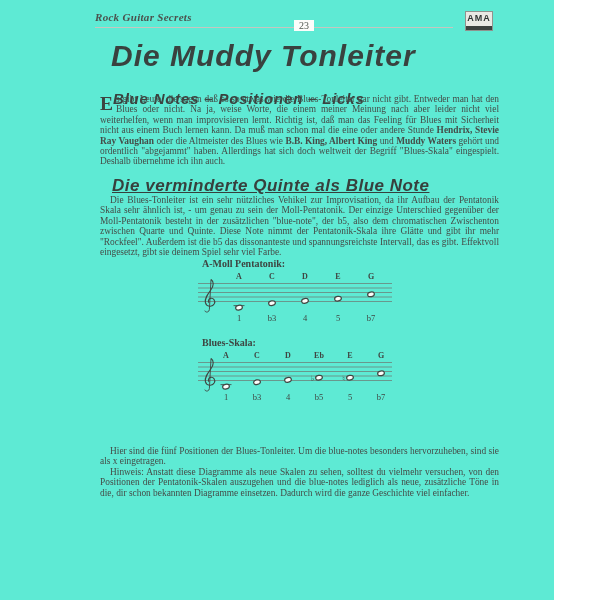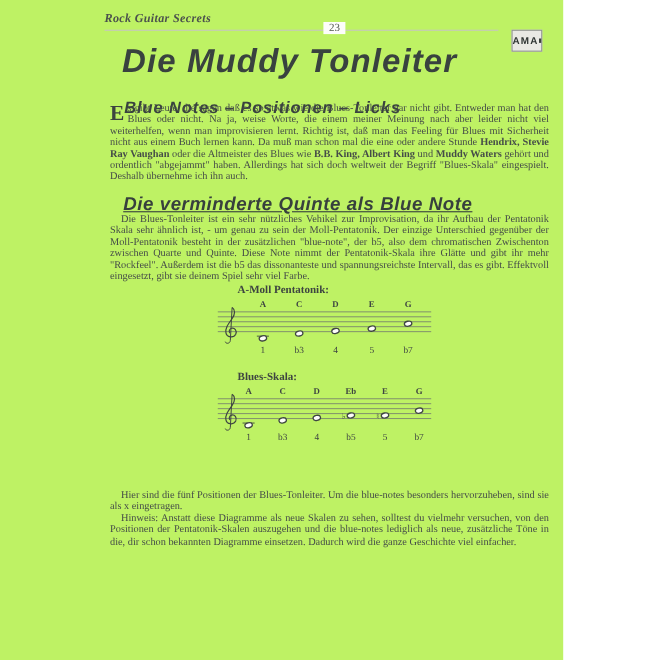--- a/index.html
+++ b/index.html
@@ -1,34 +1,34 @@
 <!DOCTYPE html>
 <html><head>
 <meta charset="utf-8">
 <style>
   html,body{margin:0;padding:0;background:#ffffff;}
   .sheet{
-    position:relative;width:512px;height:600px;background:#bef264;
+    position:relative;width:554px;height:600px;background:#5eead4;
     font-family:"Liberation Serif","DejaVu Serif",serif;color:#434a46;
     overflow:hidden;
   }
   
   .hdr-title{
     position:absolute;left:95px;top:11px;
     font:italic 600 11px "Liberation Serif",serif;color:#4b514d;letter-spacing:.3px;
   }
   .hdr-rule{position:absolute;left:95px;top:27px;width:358px;height:1px;background:#c6c6bf;}
   .page-num{
     position:absolute;left:294px;top:20px;background:#fdfdfb;padding:0 5px;
     font:10px "Liberation Serif",serif;color:#50564f;
   }
   .logo{
-    position:absolute;left:465px;top:27px;width:26px;height:18px;
+    position:absolute;left:465px;top:11px;width:26px;height:18px;
     border:1px solid #8f938e;background:#e9e9e4;
-    display:flex;flex-direction:row;justify-content:space-between;align-items:center;
+    display:flex;flex-direction:column;justify-content:space-between;align-items:center;
   }
   .logo-letters{font:700 9px "Liberation Sans",sans-serif;color:#2f3533;letter-spacing:1px;line-height:11px;margin-top:1px;}
   .logo-band{width:100%;height:4px;background:#3c423f;}
   
   .title{
     position:absolute;left:111px;top:39px;margin:0;
     font:italic 700 30px "Liberation Sans",sans-serif;color:#39423f;letter-spacing:1px;
     white-space:nowrap;
   }
   .subtitle{
@@ -52,21 +52,21 @@
   .p2{top:195px;text-indent:10px;}
   .p3{top:446px;text-indent:10px;}
   .p4{top:467px;text-indent:10px;}
   .dropcap{
     float:left;font-size:19.5px;line-height:18px;padding:1px 3px 0 0;
     font-weight:600;color:#3d4440;
   }
   .bold{font-weight:bold;}
   
   .ex-label{
-    position:absolute;left:216px;margin:0;
+    position:absolute;left:202px;margin:0;
     font:700 10px "Liberation Serif",serif;color:#3e4541;white-space:nowrap;
   }
   .exl1{top:258px;}
   .exl2{top:337px;}
   .staff-box{position:absolute;left:196px;width:198px;height:54px;}
   .st1{top:270px;}
   .st2{top:349px;}
   .nl{font:600 8px "Liberation Serif",serif;fill:#3f4642;}
   .deg{font:8.5px "Liberation Serif",serif;fill:#3f4642;}
   .acc{font:7.5px "DejaVu Sans",sans-serif;fill:#3f4642;}

